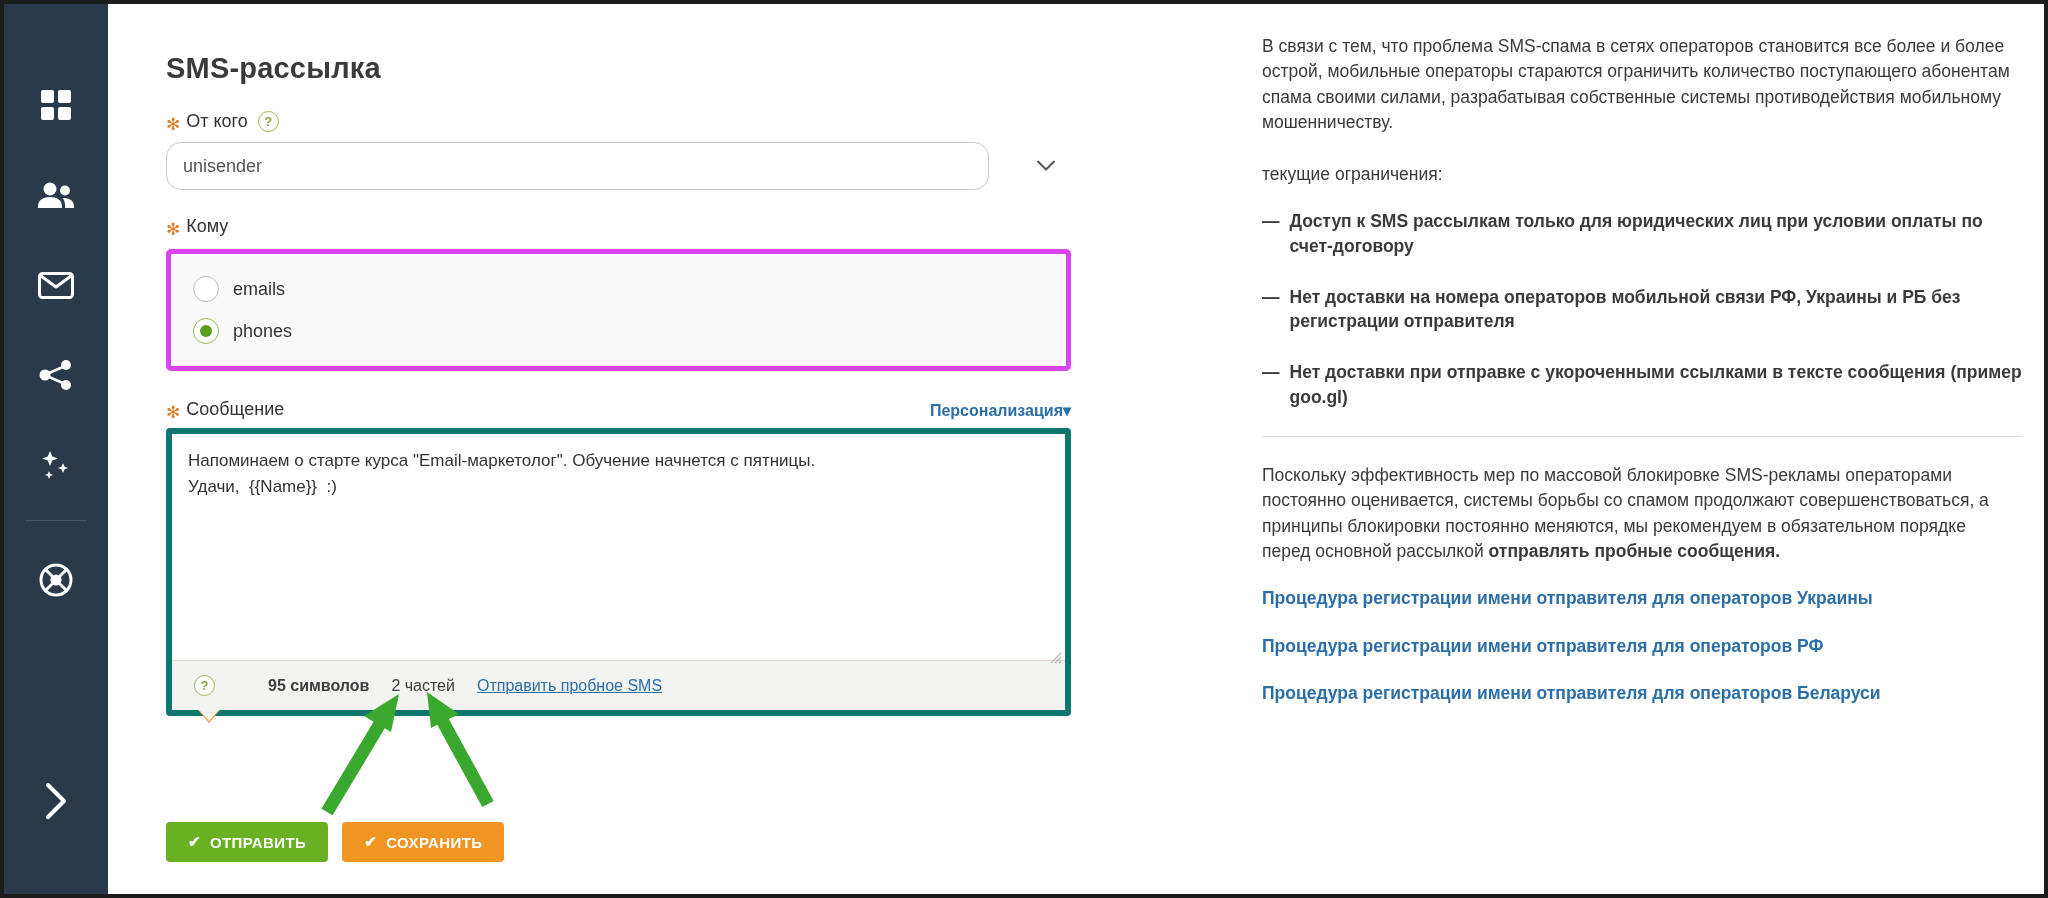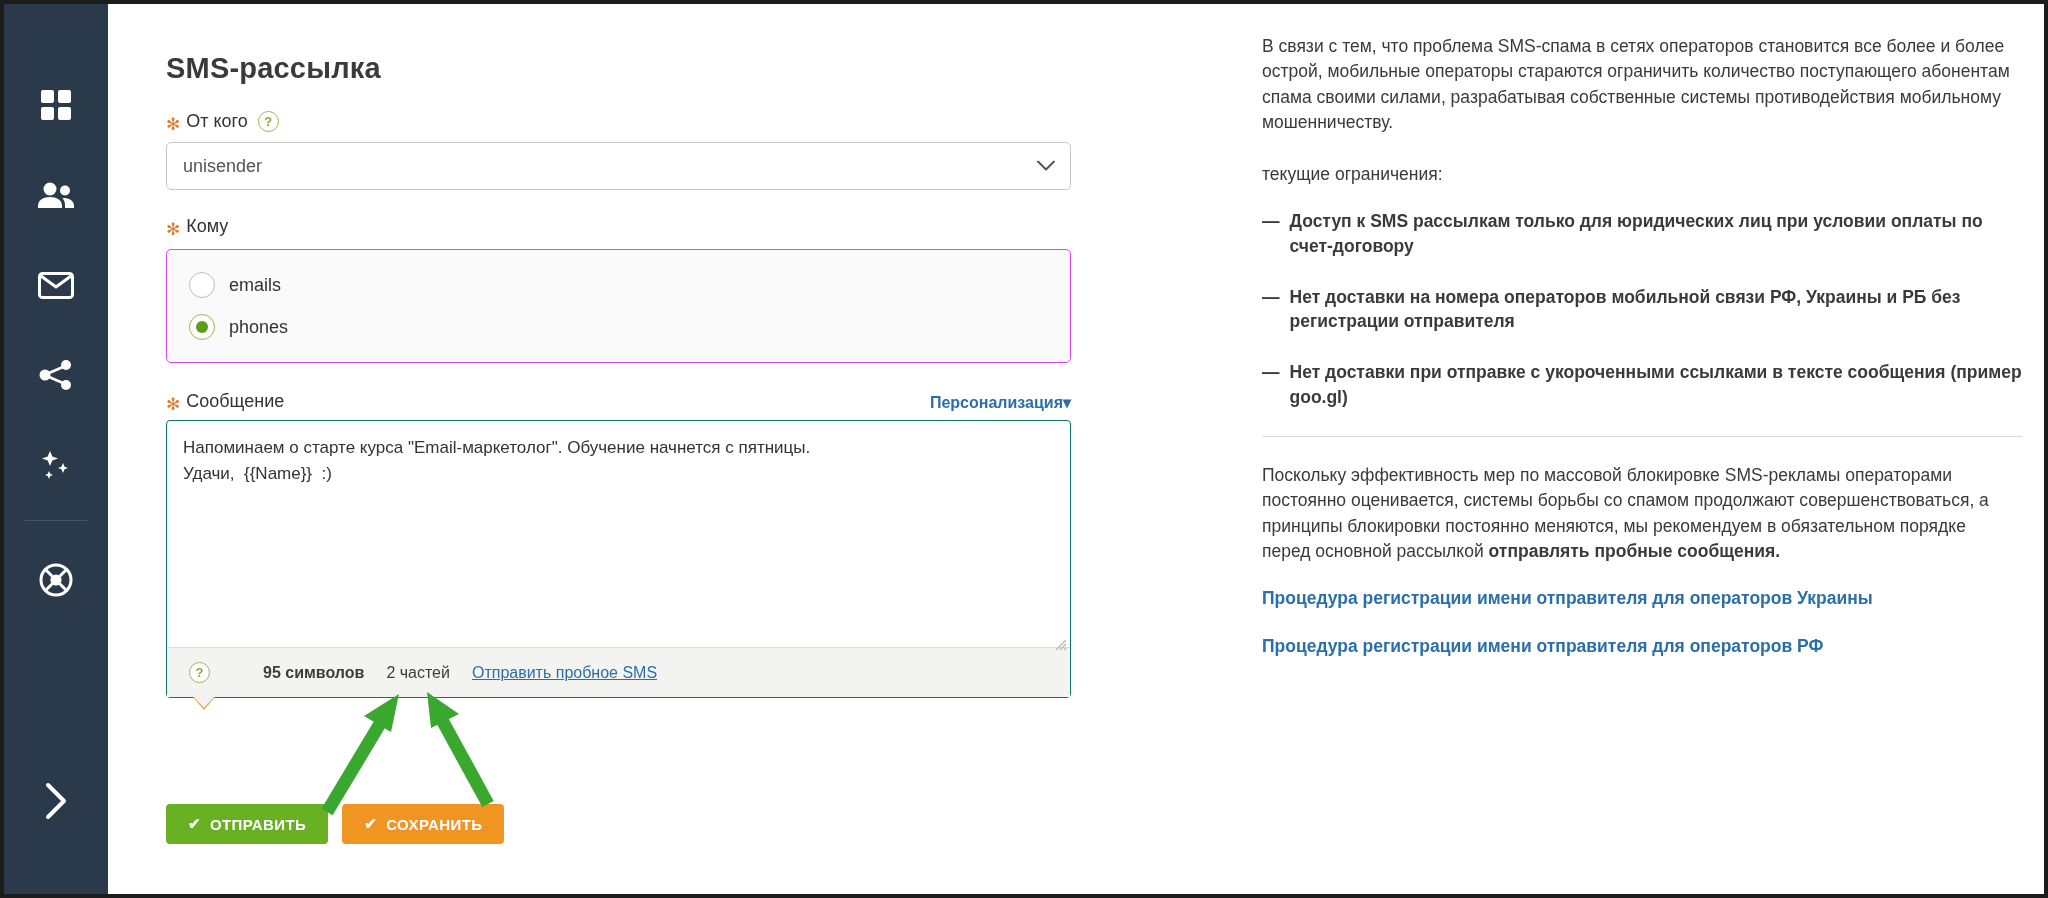--- a/index.html
+++ b/index.html
@@ -95,41 +95,41 @@
     background: #fff;
     cursor: pointer;
     margin-left: 4px;
   }
   .select-wrap {
     position: relative;
     width: 905px;
     margin-bottom: 26px;
   }
   .select-box {
-    width: 905px;
+    width: 823px;
     height: 48px;
     border: 1px solid #c8c8c8;
-    border-radius: 5px;
+    border-radius: 15px;
     background: #fff;
     font-size: 18px;
     color: #555;
     padding: 0 40px 0 16px;
     display: flex;
     align-items: center;
     cursor: pointer;
   }
   .select-caret {
     position: absolute;
     right: 16px; top: 50%;
     transform: translateY(-50%);
     pointer-events: none;
   }
   .radio-panel {
     width: 905px;
-    border: 1px solid #d946ef;
+    border: 5px solid #d946ef;
     border-radius: 5px;
     background: #fafafa;
     padding: 14px 0 14px 0;
     margin-bottom: 28px;
     margin-top: 12px;
   }
   .radio-row {
     display: flex;
     align-items: center;
     gap: 14px;
@@ -165,21 +165,21 @@
   }
   .personalization {
     color: #2b6ea8;
     font-size: 16px;
     font-weight: bold;
     cursor: pointer;
     white-space: nowrap;
   }
   .msg-box {
     width: 905px;
-    border: 1px solid #0f766e;
+    border: 6px solid #0f766e;
     border-radius: 4px;
     background: #fff;
     position: relative;
   }
   .msg-text {
     width: 100%;
     height: 222px;
     border: none;
     outline: none;
     resize: none;
@@ -466,16 +466,17 @@
 
     <hr class="hr">
 
     <p>
       <span>Поскольку эффективность мер по массовой блокировке SMS-рекламы операторами постоянно оценивается, системы борьбы со спамом продолжают совершенствоваться, а принципы блокировки постоянно меняются, мы рекомендуем в обязательном порядке перед основной рассылкой </span><b class="inline">отправлять пробные сообщения.</b>
     </p>
 
     <div class="links">
       <a>Процедура регистрации имени отправителя для операторов Украины</a>
       <a>Процедура регистрации имени отправителя для операторов РФ</a>
+      <a>Процедура регистрации имени отправителя для операторов Беларуси</a>
     </div>
   </div>
 
 </div>
 
 </body></html>

